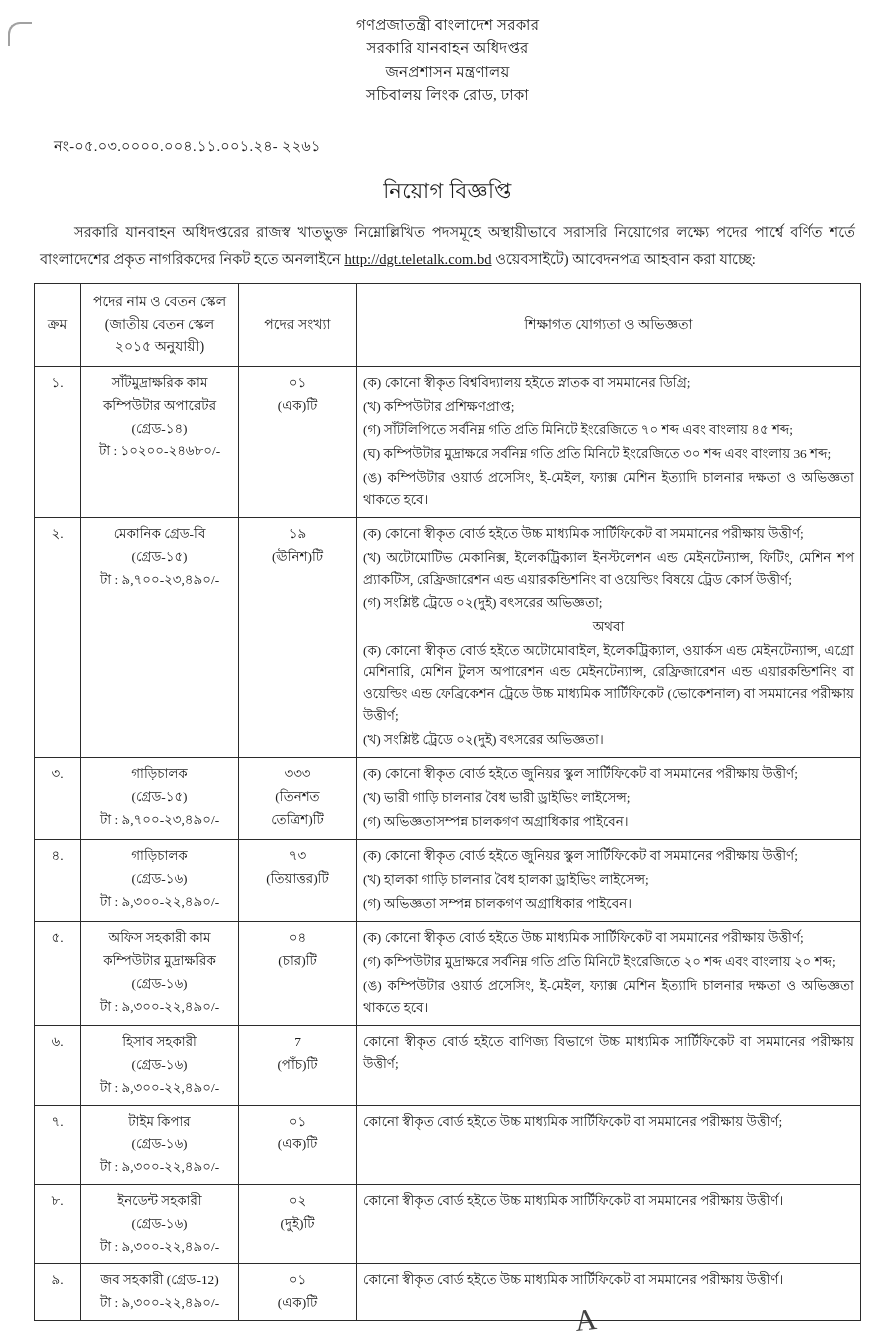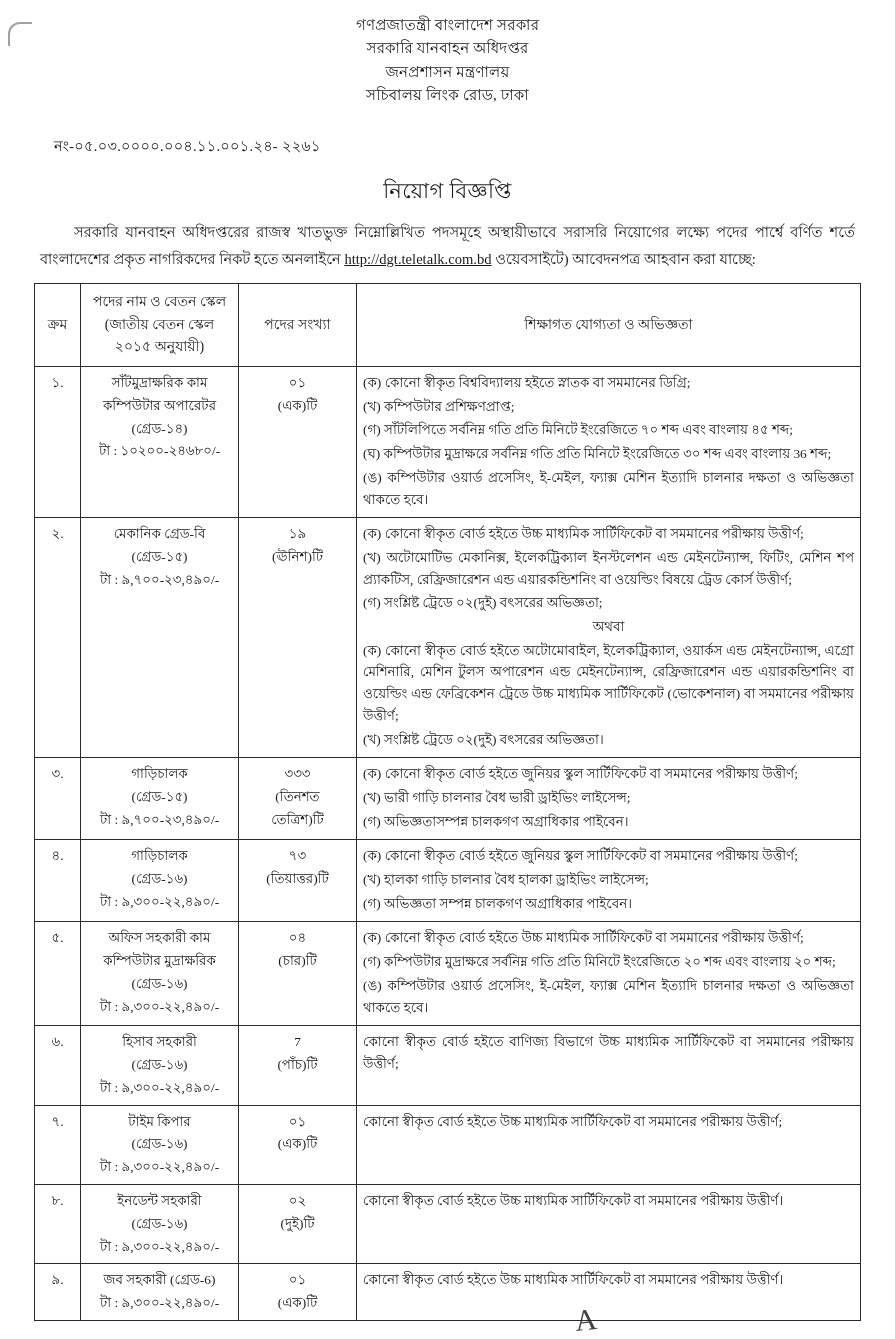--- a/index.html
+++ b/index.html
@@ -344,21 +344,21 @@
           </td>
           <td class="qual">
             <ul>
               <li>কোনো স্বীকৃত বোর্ড হইতে উচ্চ মাধ্যমিক সার্টিফিকেট  বা সমমানের পরীক্ষায় উত্তীর্ণ।</li>
             </ul>
           </td>
         </tr>
         <tr>
           <td class="sl">৯.</td>
           <td class="post">
-            <div>জব সহকারী (গ্রেড-6)</div>
+            <div>জব সহকারী (গ্রেড-12)</div>
             <div>টা : ৯,৩০০-২২,৪৯০/-</div>
           </td>
           <td class="num">
             <div>০১</div>
             <div>(এক)টি</div>
           </td>
           <td class="qual">
             <ul>
               <li>কোনো স্বীকৃত বোর্ড হইতে উচ্চ মাধ্যমিক সার্টিফিকেট  বা সমমানের পরীক্ষায় উত্তীর্ণ।</li>
             </ul>

